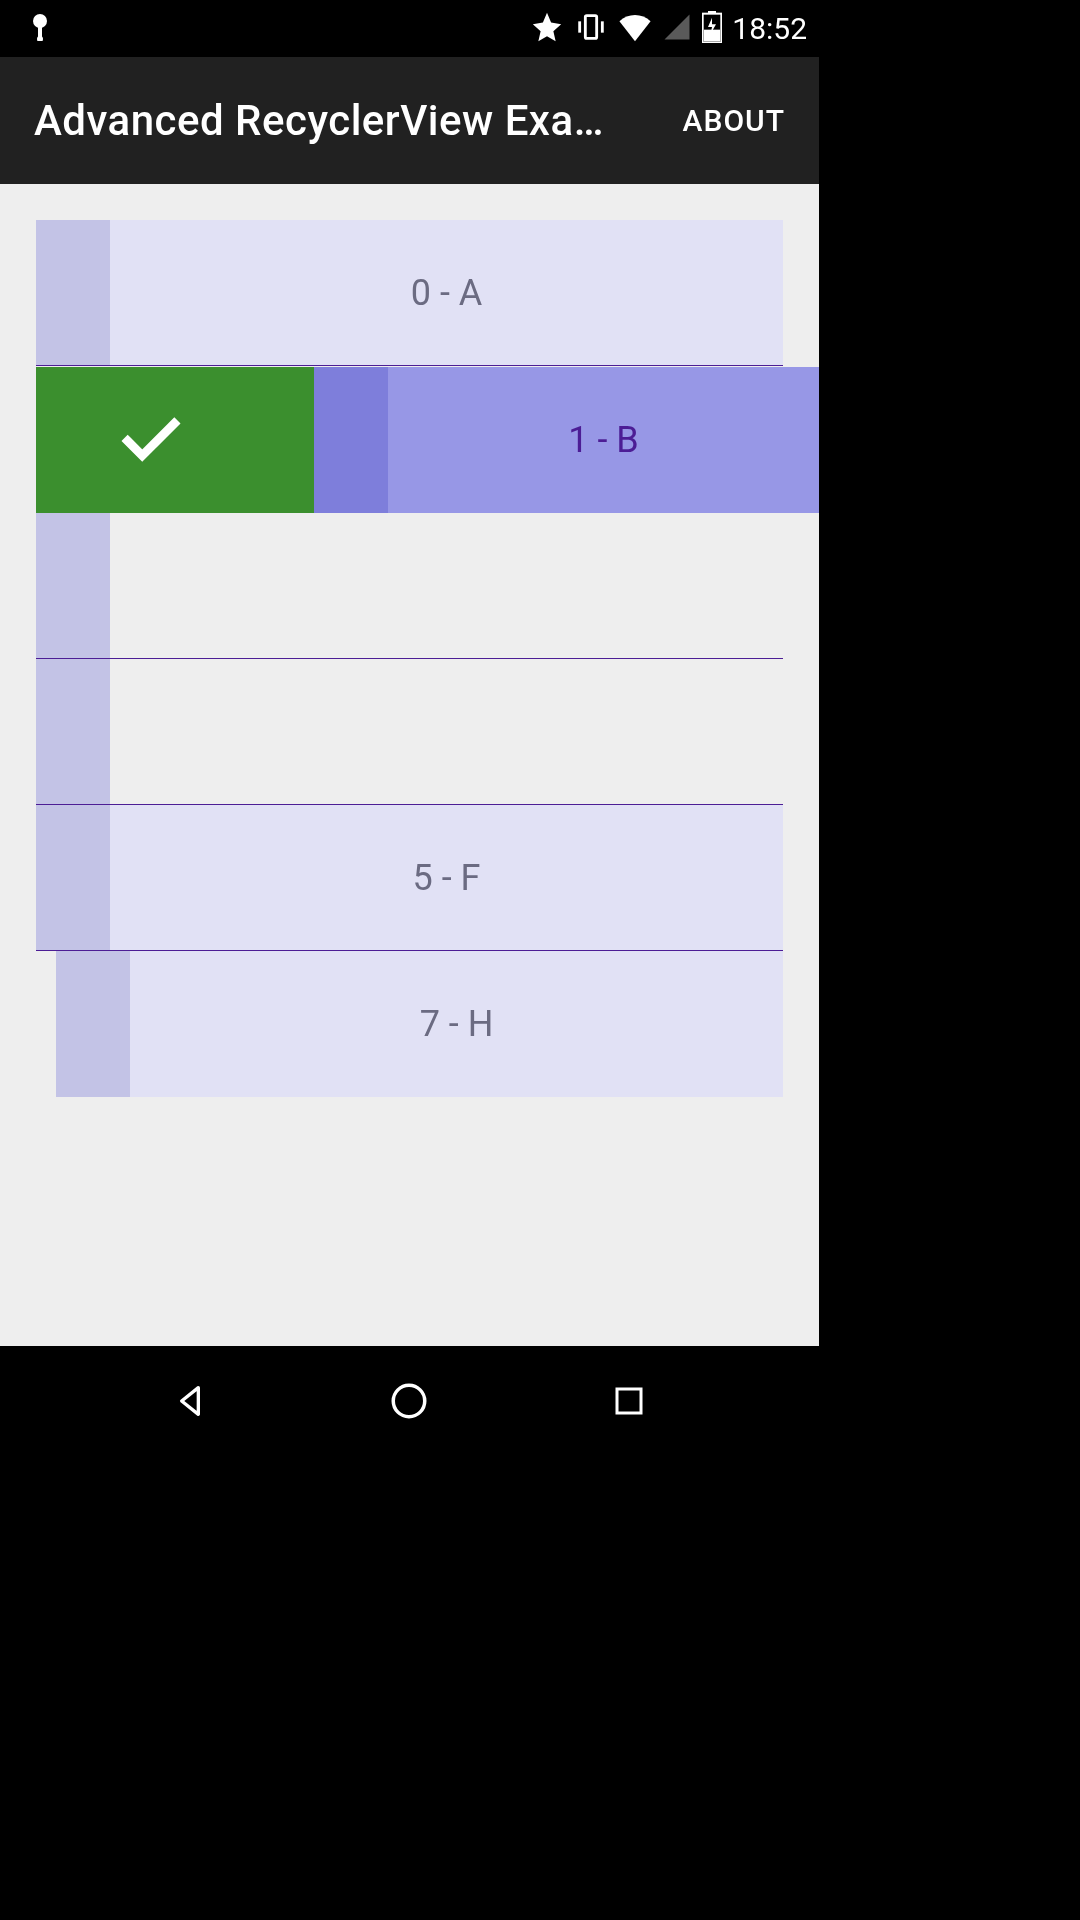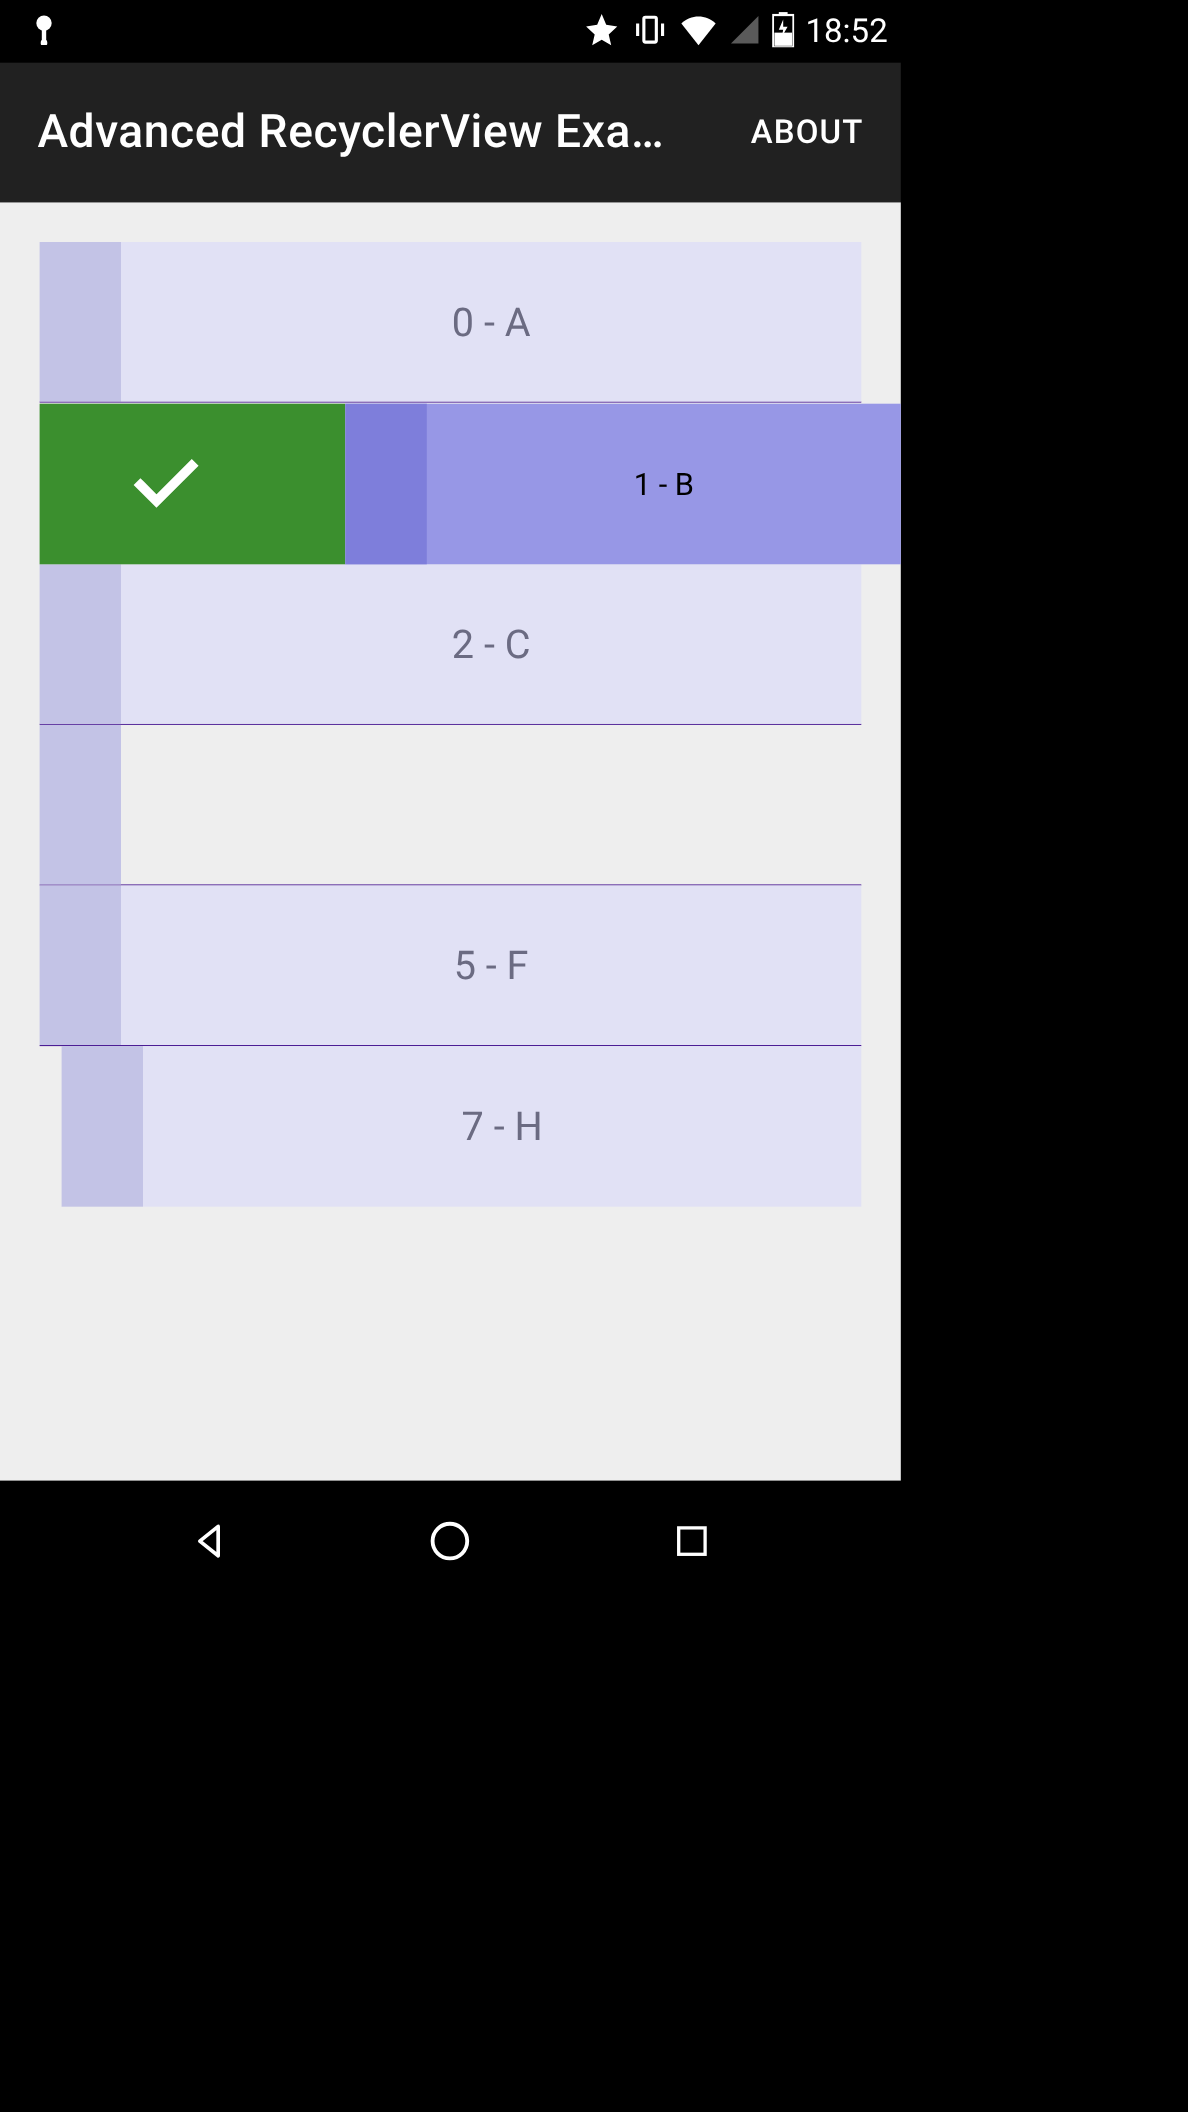--- a/index.html
+++ b/index.html
@@ -145,22 +145,22 @@
       background: #7E7EDB;
     }
     .swipe-card-body {
       flex: 1;
       height: 100%;
       display: flex;
       align-items: center;
       justify-content: center;
     }
     .swipe-card-label {
-      color: #000000;
-      font-size: 28px;
+      color: #4c1d95;
+      font-size: 36px;
       font-weight: 400;
     }
 
     
     .swipe-spacer {
       height: 147px;
     }
 
     
     .nav-bar {
@@ -246,23 +246,20 @@
       <div class="item-handle"></div>
       <div class="item-body">
         <span class="item-label">0 - A</span>
       </div>
     </div>
 
     <div class="swipe-spacer"></div>
 
     <div class="list-item">
       <div class="item-handle"></div>
-      <div class="item-body">
-        <span class="item-label">2 - C</span>
-      </div>
     </div>
 
 
     <div class="list-item">
       <div class="item-handle"></div>
     </div>
 
     <div class="list-item">
       <div class="item-handle"></div>
       <div class="item-body">

